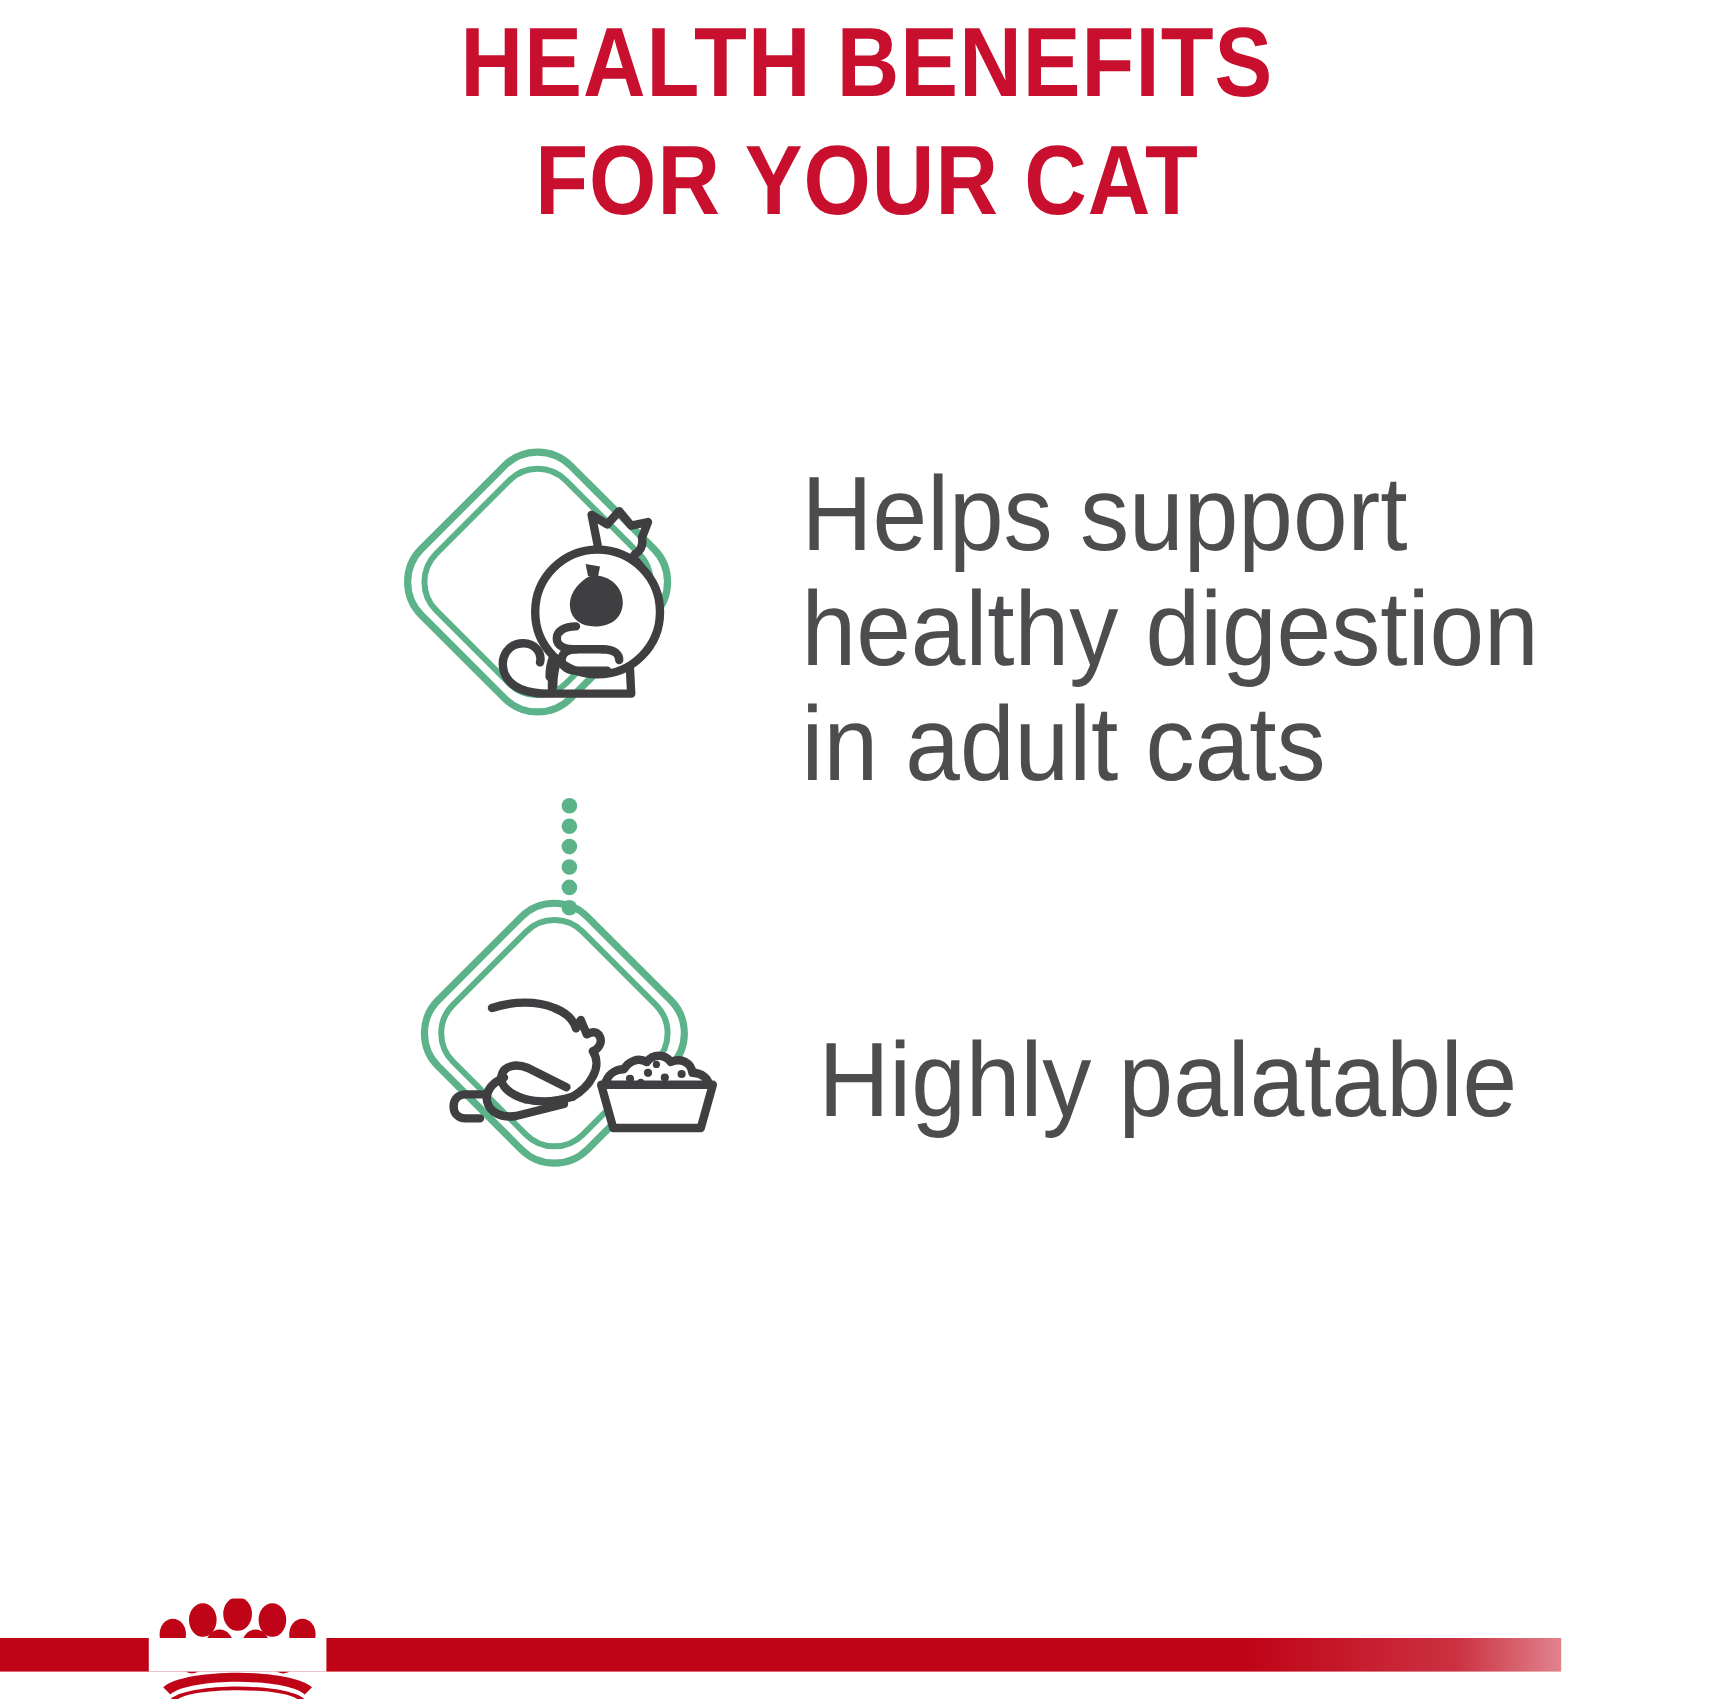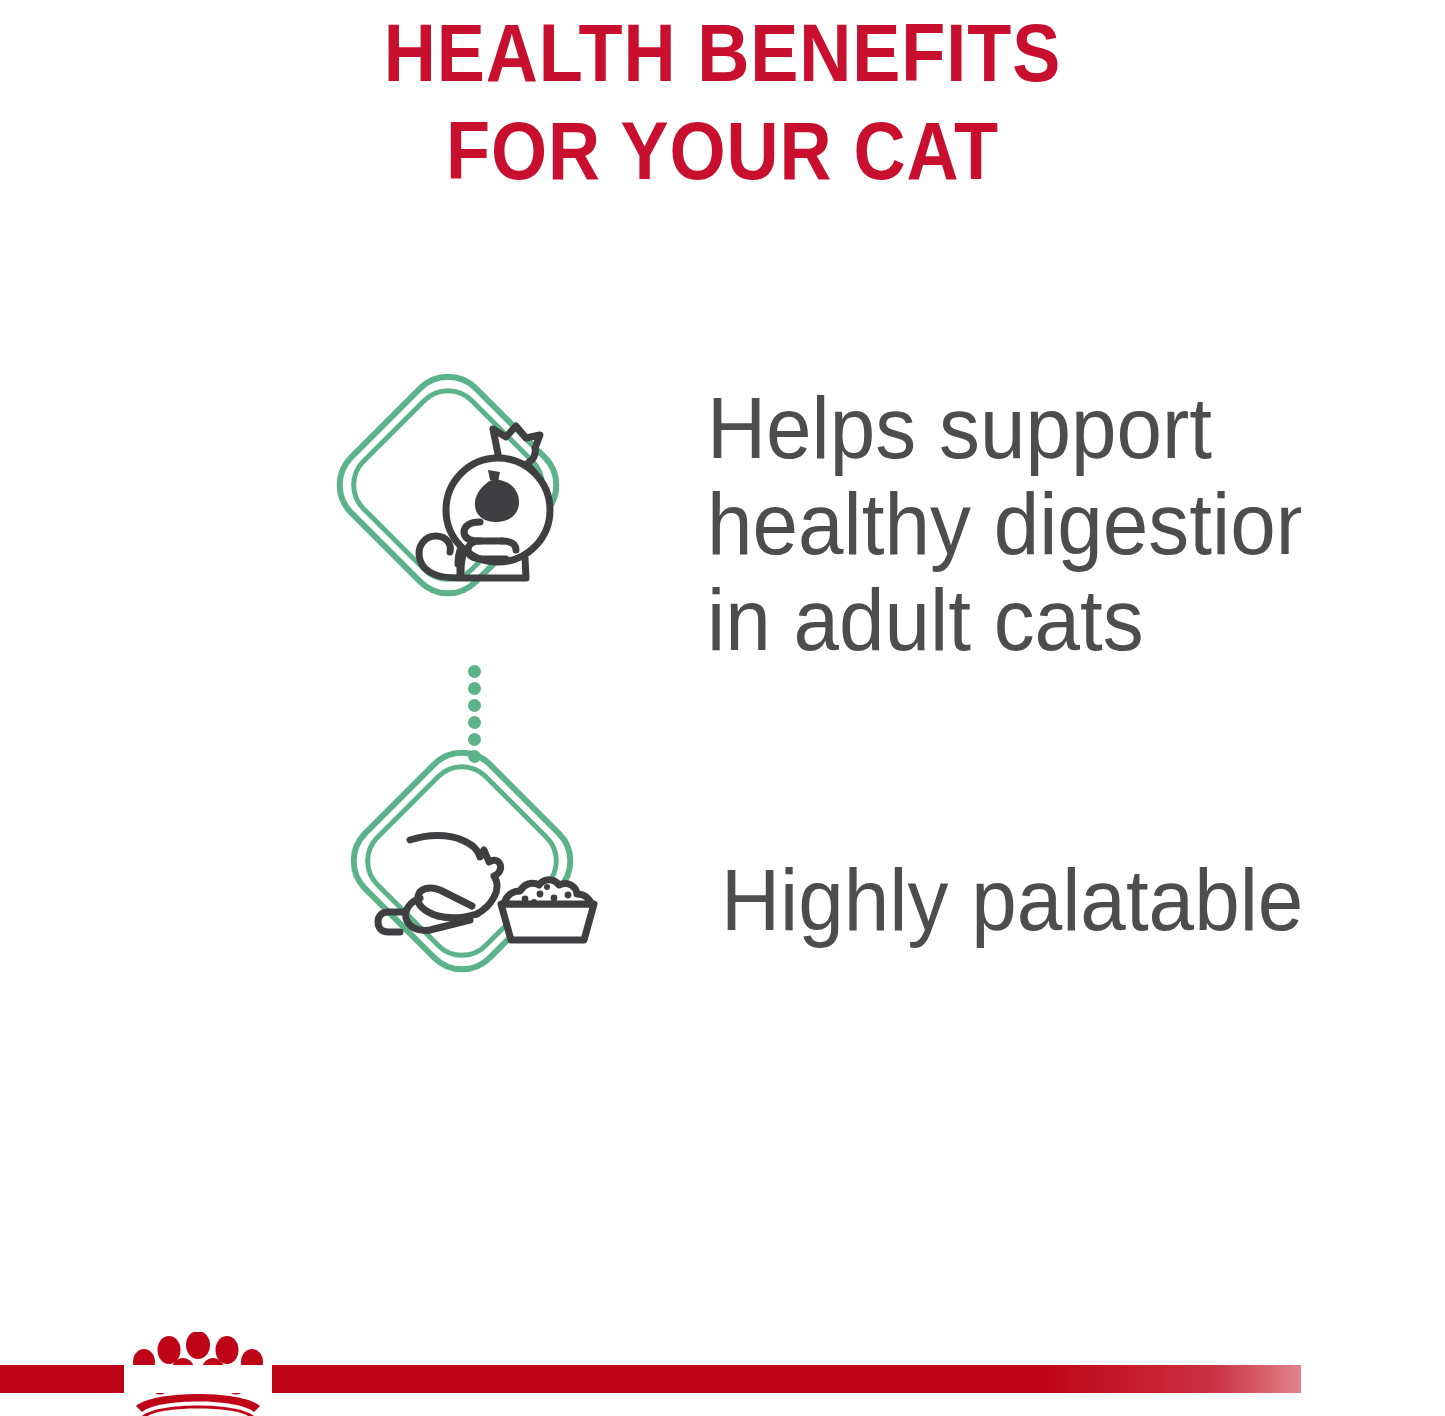--- a/index.html
+++ b/index.html
@@ -38,21 +38,20 @@
   }
   #headline .hl-line {
     display: block;
   }
 
   
   .benefit-row {
     position: absolute;
     display: flex;
     align-items: center;
-    gap: 39px;
   }
   #benefit-row-0 { left: 330px; top: 380px; }
   #benefit-row-1 { left: 344px; top: 758px; }
 
   .badge-wrap {
     position: relative;
     width: 290px;
     height: 284px;
     flex: 0 0 auto;
   }

